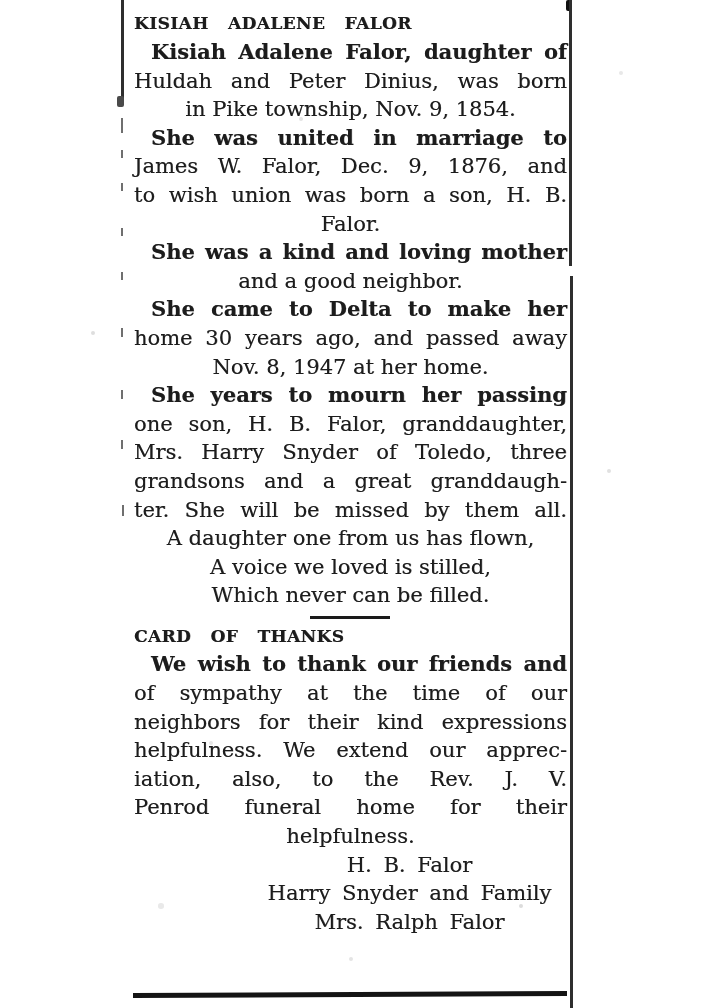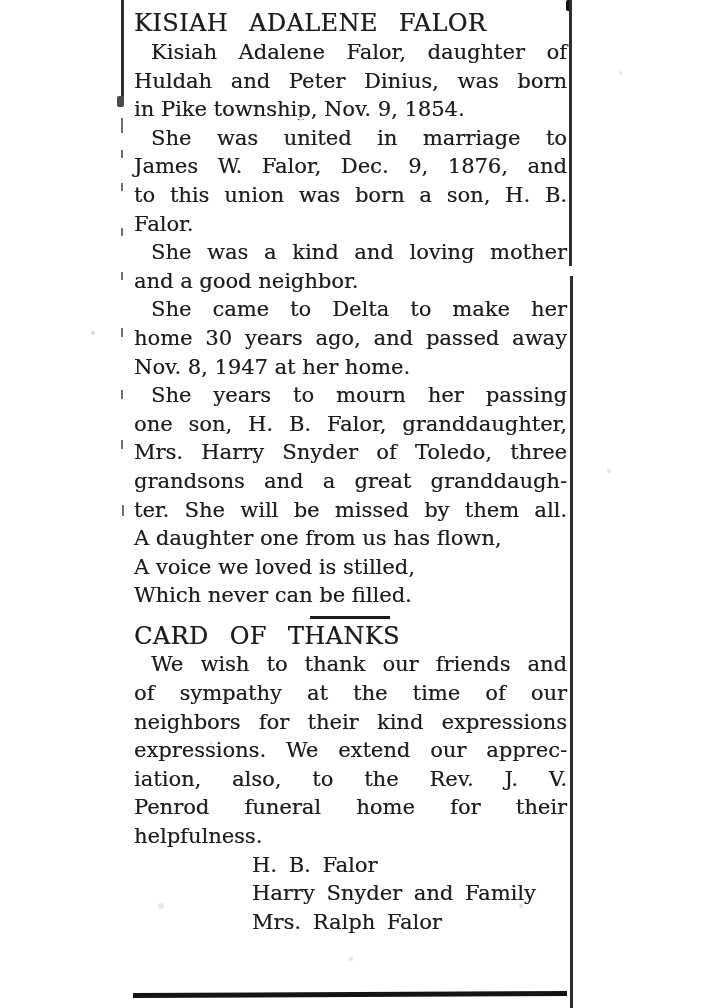--- a/index.html
+++ b/index.html
@@ -22,31 +22,32 @@
 
   
   .bottom-rule {
     position: absolute; left: 133px; top: 992px; width: 434px; height: 4.5px;
     background: #141414; transform: rotate(-0.25deg);
   }
 
   
   .column { position: absolute; left: 134px; top: 8px; width: 433px; }
   .head {
-    font-weight: normal; font-size: 24px; line-height: 30px;
+    font-weight: bold; font-size: 17px; line-height: 30px;
     word-spacing: 13px; letter-spacing: 0.4px;
     text-shadow: 0.4px 0 0 rgba(15,15,15,0.6);
     white-space: nowrap;
   }
   .tl {
     font-size: 21px; line-height: 28.6px;
     text-shadow: 0.35px 0 0 rgba(15,15,15,0.5);
+    text-align: center;
   }
   .j { text-align: justify; text-align-last: justify; }
-  .indent { text-indent: 17px; }
+  .indent { text-indent: 17px; font-weight: bold; }
   .sig { padding-left: 118px; word-spacing: 5px; }
 
   .section-divider {
     width: 80px; height: 3px; background: #1a1a1a;
     margin: 6px 0 3px 176px;
   }
 
   
   .noise {
     position: absolute; left: 0; top: 0; width: 2px; height: 2px; border-radius: 50%;
@@ -86,21 +87,21 @@
   <div class="column">
 
     <div class="head">KISIAH ADALENE FALOR</div>
 
     <div class="tl j indent">Kisiah Adalene Falor, daughter of</div>
     <div class="tl j">Huldah and Peter Dinius, was born</div>
     <div class="tl">in Pike township, Nov. 9, 1854.</div>
 
     <div class="tl j indent">She was united in marriage to</div>
     <div class="tl j">James W. Falor, Dec. 9, 1876, and</div>
-    <div class="tl j">to this union was born a son, H. B.</div>
+    <div class="tl j">to wish union was born a son, H. B.</div>
     <div class="tl">Falor.</div>
 
     <div class="tl j indent">She was a kind and loving mother</div>
     <div class="tl">and a good neighbor.</div>
 
     <div class="tl j indent">She came to Delta to make her</div>
     <div class="tl j">home 30 years ago, and passed away</div>
     <div class="tl">Nov. 8, 1947 at her home.</div>
 
     <div class="tl j indent">She years to mourn her passing</div>
@@ -113,21 +114,21 @@
     <div class="tl">A voice we loved is stilled,</div>
     <div class="tl">Which never can be filled.</div>
 
     <div class="section-divider"></div>
 
     <div class="head" style="line-height:28.6px;">CARD OF THANKS</div>
 
     <div class="tl j indent">We wish to thank our friends and</div>
     <div class="tl j">of sympathy at the time of our</div>
     <div class="tl j">neighbors for their kind expressions</div>
-    <div class="tl j">expressions. We extend our apprec-</div>
+    <div class="tl j">helpfulness. We extend our apprec-</div>
     <div class="tl j">iation, also, to the Rev. J. V.</div>
     <div class="tl j">Penrod funeral home for their</div>
     <div class="tl">helpfulness.</div>
 
     <div class="tl sig">H. B. Falor</div>
     <div class="tl sig">Harry Snyder and Family</div>
     <div class="tl sig">Mrs. Ralph Falor</div>
 
   </div>
 

